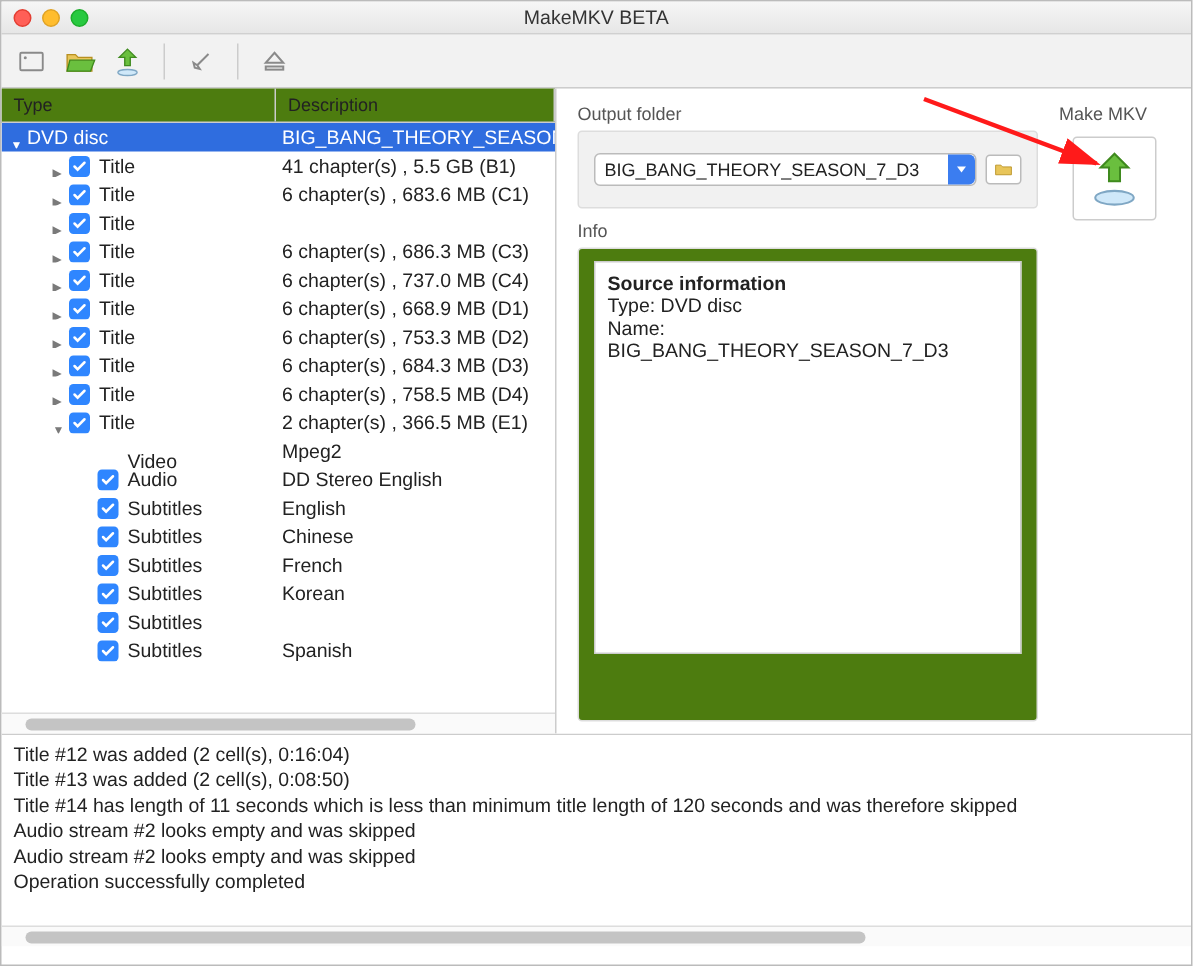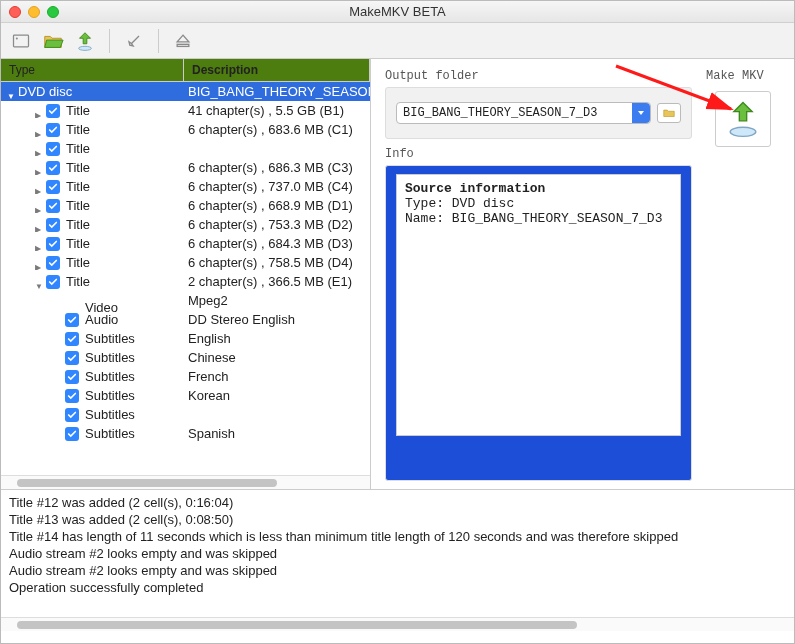--- a/index.html
+++ b/index.html
@@ -12,46 +12,46 @@
   .green { background:#28c940; border:1px solid #1dad2b;}
   .title { font-size:13px; color:#333; }
   .toolbar { height:36px; background:#f2f2f2; border-bottom:1px solid #ccc; display:flex; align-items:center; padding:0 8px; gap:8px;}
   .tool { width:24px; height:24px; display:flex; align-items:center; justify-content:center; color:#6b6b6b;}
   .sep { width:1px; height:24px; background:#ccc; margin:0 4px;}
   .content { display:flex; height:430px; }
   .left { width:370px; border-right:1px solid #ccc; display:flex; flex-direction:column; }
   .headers { display:flex; font-size:12px; border-bottom:1px solid #ccc; background:#4d7c0f;}
   .headers div { padding:4px 8px; border-right:1px solid #ccc;}
   .headers .h1 { width:183px;}
-  .headers .h2 { flex:1;font-weight:bold;}
+  .headers .h2 { flex:1;}
   .tree { overflow-y:auto; overflow-x:hidden; flex:1; font-size:13px;}
   .row { display:flex; align-items:center; height:19px; white-space:nowrap;}
   .row .c1 { width:183px; display:flex; align-items:center; overflow:hidden;}
   .row .c2 { flex:1; padding-left:4px; overflow:hidden;}
   .selected { background:#2f6ddf; color:#fff;}
   .tri { width:9px; height:9px; display:inline-block; margin-right:2px;}
   .tri-right::before { content:"▶"; font-size:8px; color:#7a7a7a; }
   .tri-down::before { content:"▼"; font-size:8px; color:#7a7a7a; }
   .tri-down-white::before { content:"▼"; font-size:8px; color:#fff; }
   .check { width:14px; height:14px; border-radius:3px; background:#2f86ff; display:inline-flex; align-items:center; justify-content:center; margin-right:6px; flex-shrink:0;}
   .check svg { width:10px; height:10px; }
   .nocheck { width:14px; margin-right:6px; display:inline-block;}
   .hscroll { height:14px; background:#fafafa; border-top:1px solid #ddd; display:flex; align-items:center; padding:0 12px;}
   .hscroll .thumb { height:8px; background:#c4c4c4; border-radius:4px; width:260px; margin-left:4px;}
-  .right { flex:1; padding:10px 14px 8px 14px; display:flex; gap:14px;font-family:Liberation Mono, monospace;}
+  .right { flex:1; padding:10px 14px 8px 14px; display:flex; gap:14px;}
   .right-main { flex:1; display:flex; flex-direction:column; gap:8px;}
   .group-label { font-size:12px; color:#555; margin-bottom:4px;}
   .output-box { background:#f1f1f1; border:1px solid #ddd; border-radius:3px; padding:14px 10px; display:flex; align-items:center; gap:6px;}
   .combo { flex:1; height:22px; background:#fff; border:1px solid #bbb; border-radius:4px; display:flex; align-items:center; position:relative; padding:0 6px; font-size:12px;}
   .combo .arrow { width:18px; height:20px; position:absolute; right:0; top:0; background:#3b7df0; border-radius:0 4px 4px 0; display:flex; align-items:center; justify-content:center;}
   .combo .arrow::after { content:""; border:3px solid transparent; border-top:4px solid #fff; margin-top:3px;}
   .folder-btn { width:24px; height:20px; border:1px solid #bbb; background:#fff; border-radius:3px; display:flex; align-items:center; justify-content:center;}
   .mkv-col { width:74px; display:flex; flex-direction:column; align-items:center;}
   .mkv-btn { width:56px; height:56px; background:#fff; border:1px solid #ccc; border-radius:3px; margin-top:4px; display:flex; align-items:center; justify-content:center;}
-  .info-box { flex:1; background:#1d4ed8; border:1px solid #ddd; border-radius:3px; padding:8px 10px;}
+  .info-box { flex:1; background:#4d7c0f; border:1px solid #ddd; border-radius:3px; padding:8px 10px;}
   .info-inner { background:#fff; border:1px solid #ccc; height:262px; padding:6px 8px; font-size:13px;}
   .info-inner .bold { font-weight:bold;}
   .log-area { height:142px; overflow:hidden; display:flex; flex-direction:column;}
   .log { flex:1; background:#fff; border-top:1px solid #ccc; padding:4px 8px; font-size:13px; line-height:17px; overflow:hidden;}
   .log-scroll { height:14px; background:#fafafa; border-top:1px solid #ddd; display:flex; align-items:center; padding:0 12px;}
   .log-scroll .thumb { height:8px; background:#c4c4c4; border-radius:4px; width:560px; margin-left:4px;}
   .arrow-ann { position:absolute; top:60px; left:610px; pointer-events:none; }
 </style>
 </head>
 <body>

